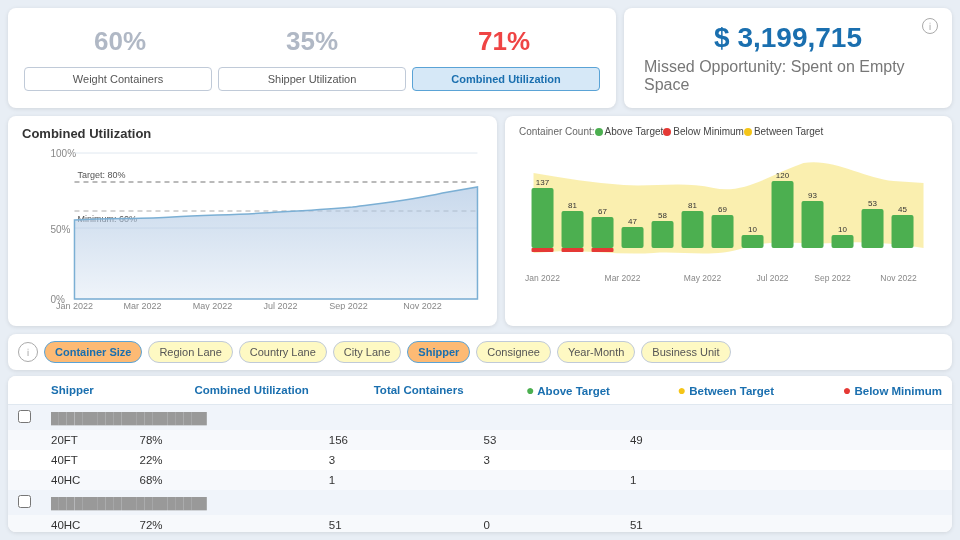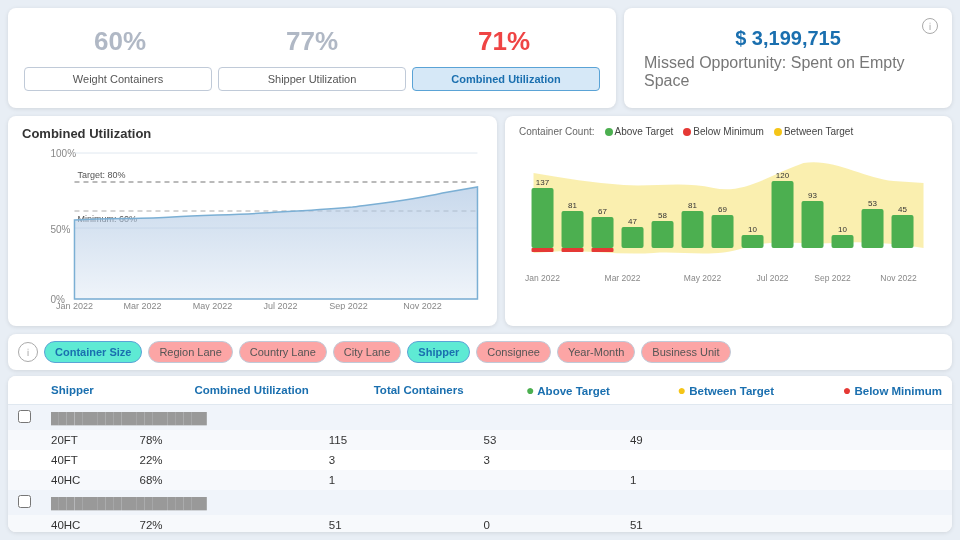--- a/index.html
+++ b/index.html
@@ -78,21 +78,21 @@
     .missed-opportunity {
       flex: 1;
       display: flex;
       flex-direction: column;
       align-items: center;
       justify-content: center;
       padding: 14px 20px;
       position: relative;
     }
     .missed-amount {
-      font-size: 20px;
+      font-size: 28px;
       font-weight: 700;
       color: #1a6faf;
     }
     .missed-label {
       font-size: 16px;
       color: #777;
       margin-top: 4px;
     }
     .info-icon {
       position: absolute;
@@ -129,21 +129,20 @@
       font-size: 13px;
       font-weight: 600;
       color: #333;
       margin-bottom: 4px;
     }
     .chart-legend {
       font-size: 10px;
       color: #666;
       margin-bottom: 6px;
       display: flex;
-      gap: 10px;
       align-items: center;
     }
     .legend-dot {
       width: 8px;
       height: 8px;
       border-radius: 50%;
       display: inline-block;
       margin-right: 2px;
     }
     .legend-item {
@@ -181,28 +180,28 @@
       justify-content: center;
       font-size: 10px;
       color: #aaa;
       cursor: pointer;
       flex-shrink: 0;
     }
     .filter-btn {
       padding: 4px 10px;
       border: 1.5px solid #c0cad8;
       border-radius: 14px;
-      background: #fca5a5;
+      background: #fef9c3;
       color: #555;
       cursor: pointer;
       font-size: 11px;
       white-space: nowrap;
     }
     .filter-btn.active {
-      background: #5eead4;
+      background: #fdba74;
       border-color: #5aa3d6;
       color: #1a6faf;
       font-weight: 600;
     }
 
     
     .table-card {
       flex: 1;
       overflow: hidden;
       padding: 0;
@@ -255,21 +254,21 @@
   </style>
 </head>
 <body>
 
 <div class="dashboard">
 
   <div class="top-row">
     <div class="card utilization-selector">
       <div class="util-numbers">
         <div class="util-num">60%</div>
-        <div class="util-num">77%</div>
+        <div class="util-num">35%</div>
         <div class="util-num active">71%</div>
       </div>
       <div class="util-buttons">
         <button class="util-btn">Weight Containers</button>
         <button class="util-btn">Shipper Utilization</button>
         <button class="util-btn active">Combined Utilization</button>
       </div>
     </div>
     <div class="card missed-opportunity">
       <div class="info-icon">ℹ</div>
@@ -421,21 +420,21 @@
                 <input type="checkbox" style="">
               </td>
               <td colspan="6">
                 <span style="color:#999;font-size:11px;">████████████████████</span>
               </td>
             </tr>
             <tr>
               <td class="checkbox-cell"></td>
               <td>20FT</td>
               <td class="right">78%</td>
-              <td class="right">115</td>
+              <td class="right">156</td>
               <td class="right">53</td>
               <td class="right">49</td>
               <td class="right"></td>
             </tr>
             <tr>
               <td class="checkbox-cell"></td>
               <td>40FT</td>
               <td class="right">22%</td>
               <td class="right">3</td>
               <td class="right">3</td>

